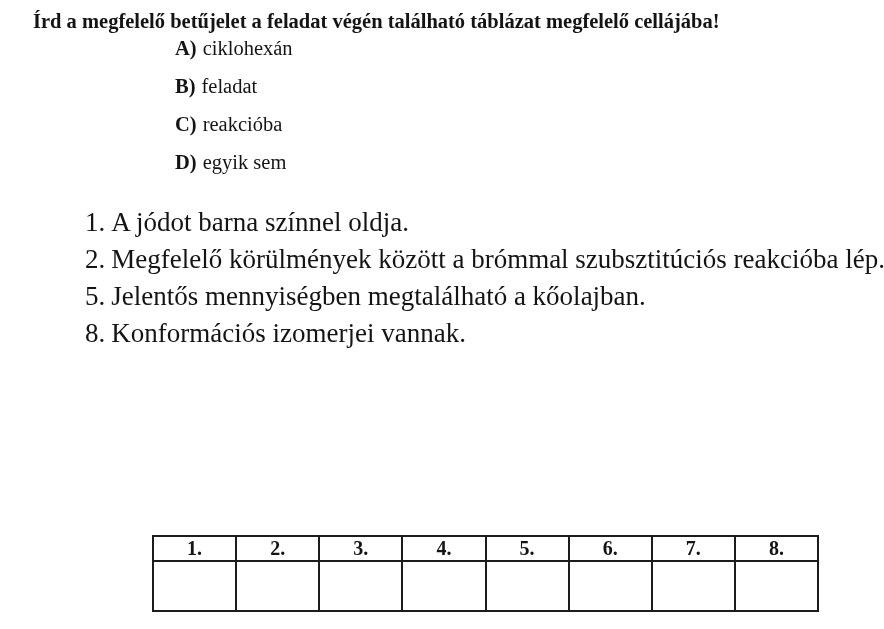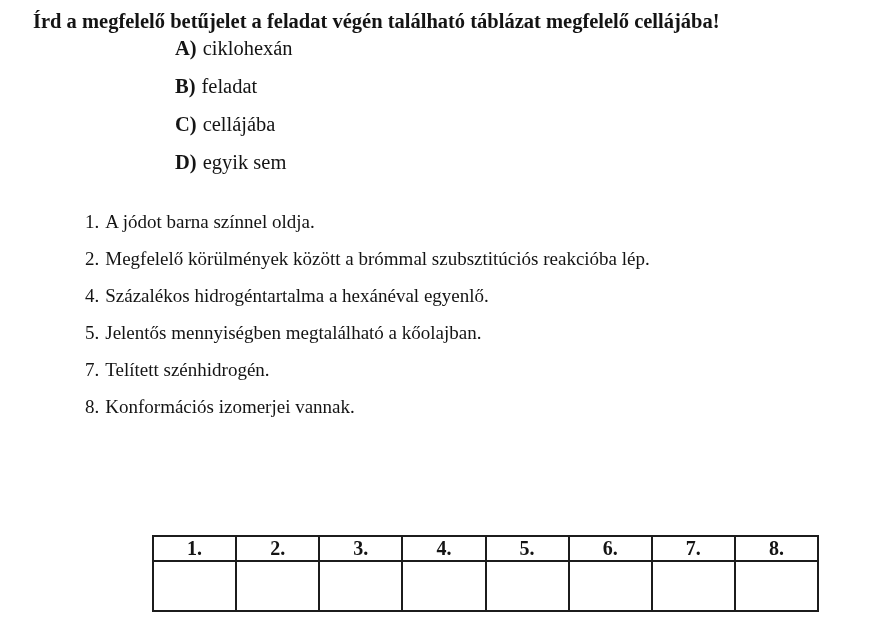--- a/index.html
+++ b/index.html
@@ -40,21 +40,21 @@
   .option .letter {
     font-weight: bold;
     margin-right: 6px;
   }
   .statements {
     position: absolute;
     left: 85px;
     top: 210px;
   }
   .statement {
-    font-size: 19px;
+    font-size: 27px;
     line-height: 24px;
     margin-bottom: 13px;
     white-space: nowrap;
   }
   .statement .num {
     margin-right: 6px;
   }
   table.answer-table {
     position: absolute;
     left: 152px;
@@ -88,42 +88,36 @@
   <h1 class="title">Írd a megfelelő betűjelet a feladat végén található táblázat megfelelő cellájába!</h1>
 
   <div class="options">
     <div class="option">
       <span class="letter">A)</span><span>ciklohexán</span>
     </div>
     <div class="option">
       <span class="letter">B)</span><span>feladat</span>
     </div>
     <div class="option">
-      <span class="letter">C)</span><span>cellájába</span>
+      <span class="letter">C)</span><span>reakcióba</span>
     </div>
     <div class="option">
       <span class="letter">D)</span><span>egyik sem</span>
     </div>
   </div>
 
   <div class="statements">
     <div class="statement">
       <span class="num">1.</span><span>A jódot barna színnel oldja.</span>
     </div>
     <div class="statement">
       <span class="num">2.</span><span>Megfelelő körülmények között a brómmal szubsztitúciós reakcióba lép.</span>
     </div>
     <div class="statement">
-      <span class="num">4.</span><span>Százalékos hidrogéntartalma a hexánéval egyenlő.</span>
-    </div>
-    <div class="statement">
       <span class="num">5.</span><span>Jelentős mennyiségben megtalálható a kőolajban.</span>
-    </div>
-    <div class="statement">
-      <span class="num">7.</span><span>Telített szénhidrogén.</span>
     </div>
     <div class="statement">
       <span class="num">8.</span><span>Konformációs izomerjei vannak.</span>
     </div>
   </div>
 
   <table class="answer-table">
     <tbody>
       <tr>
         <th>1.</th>

